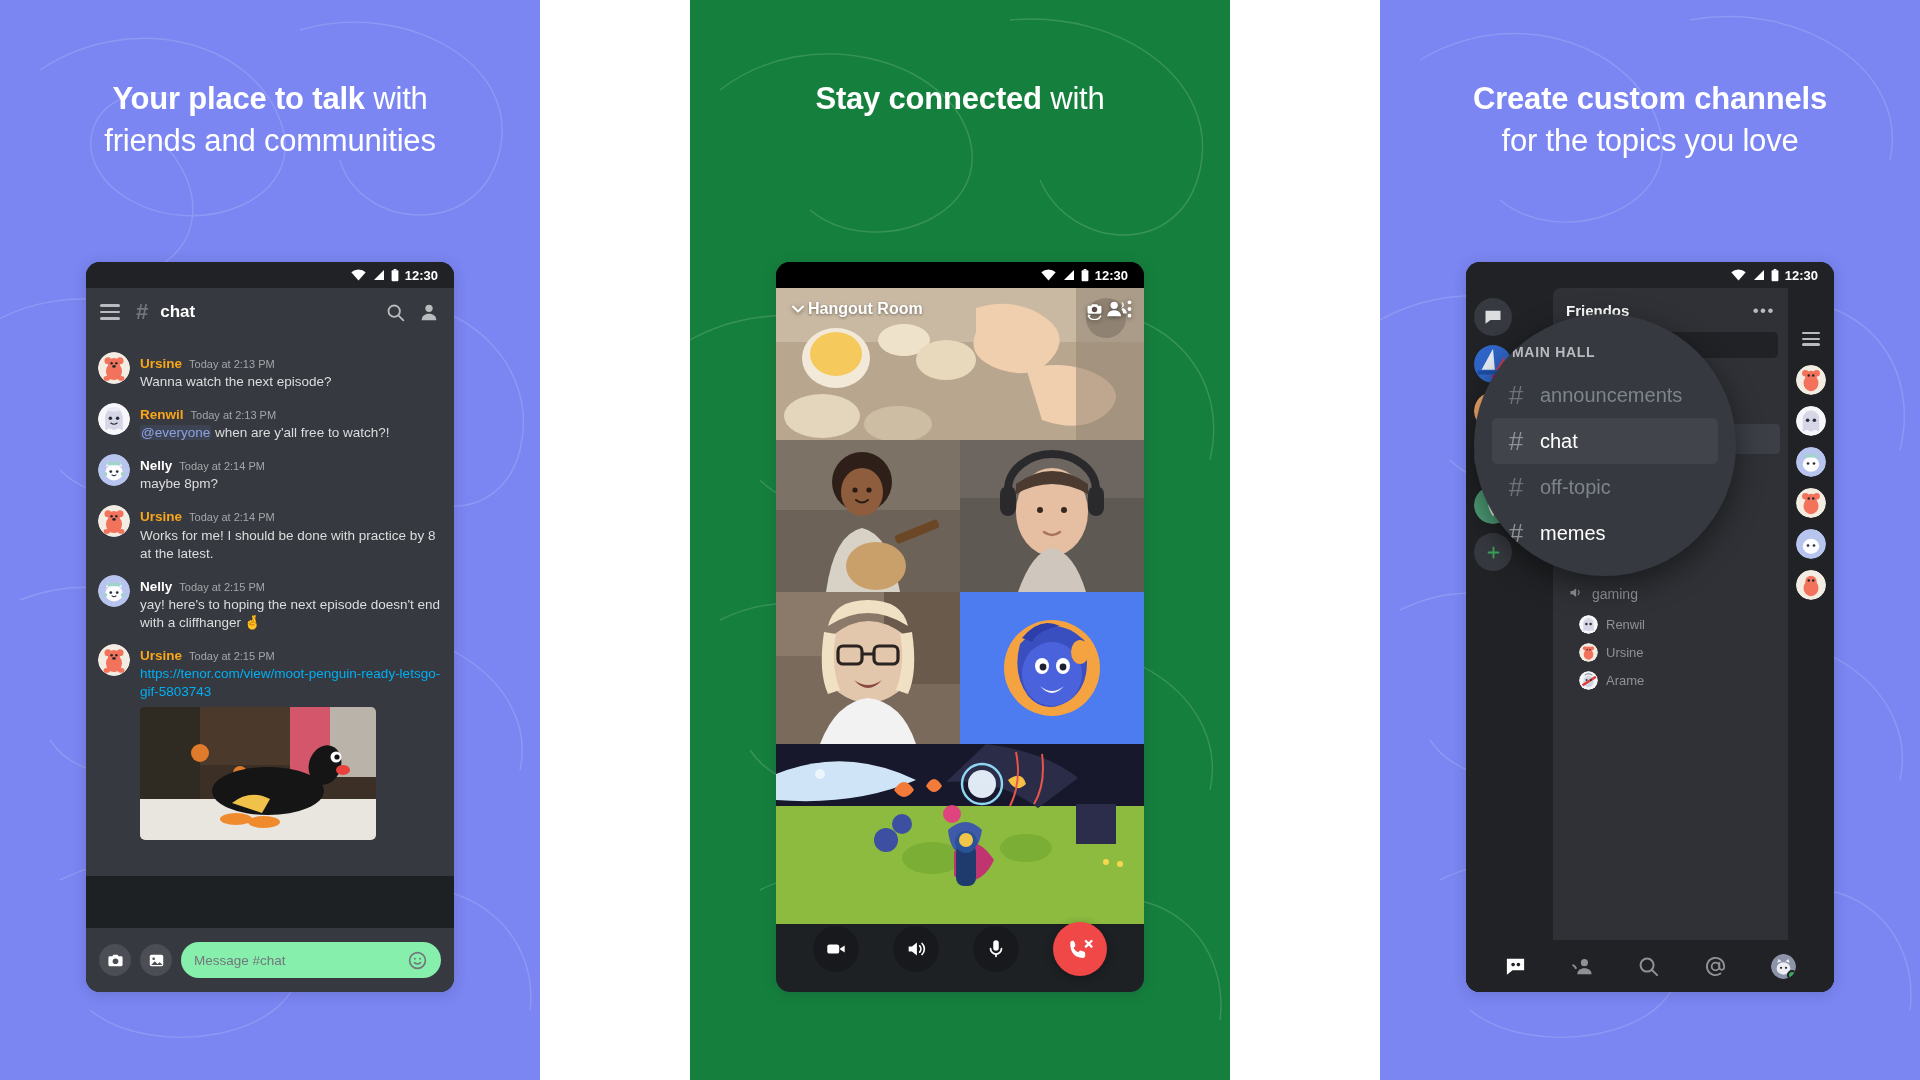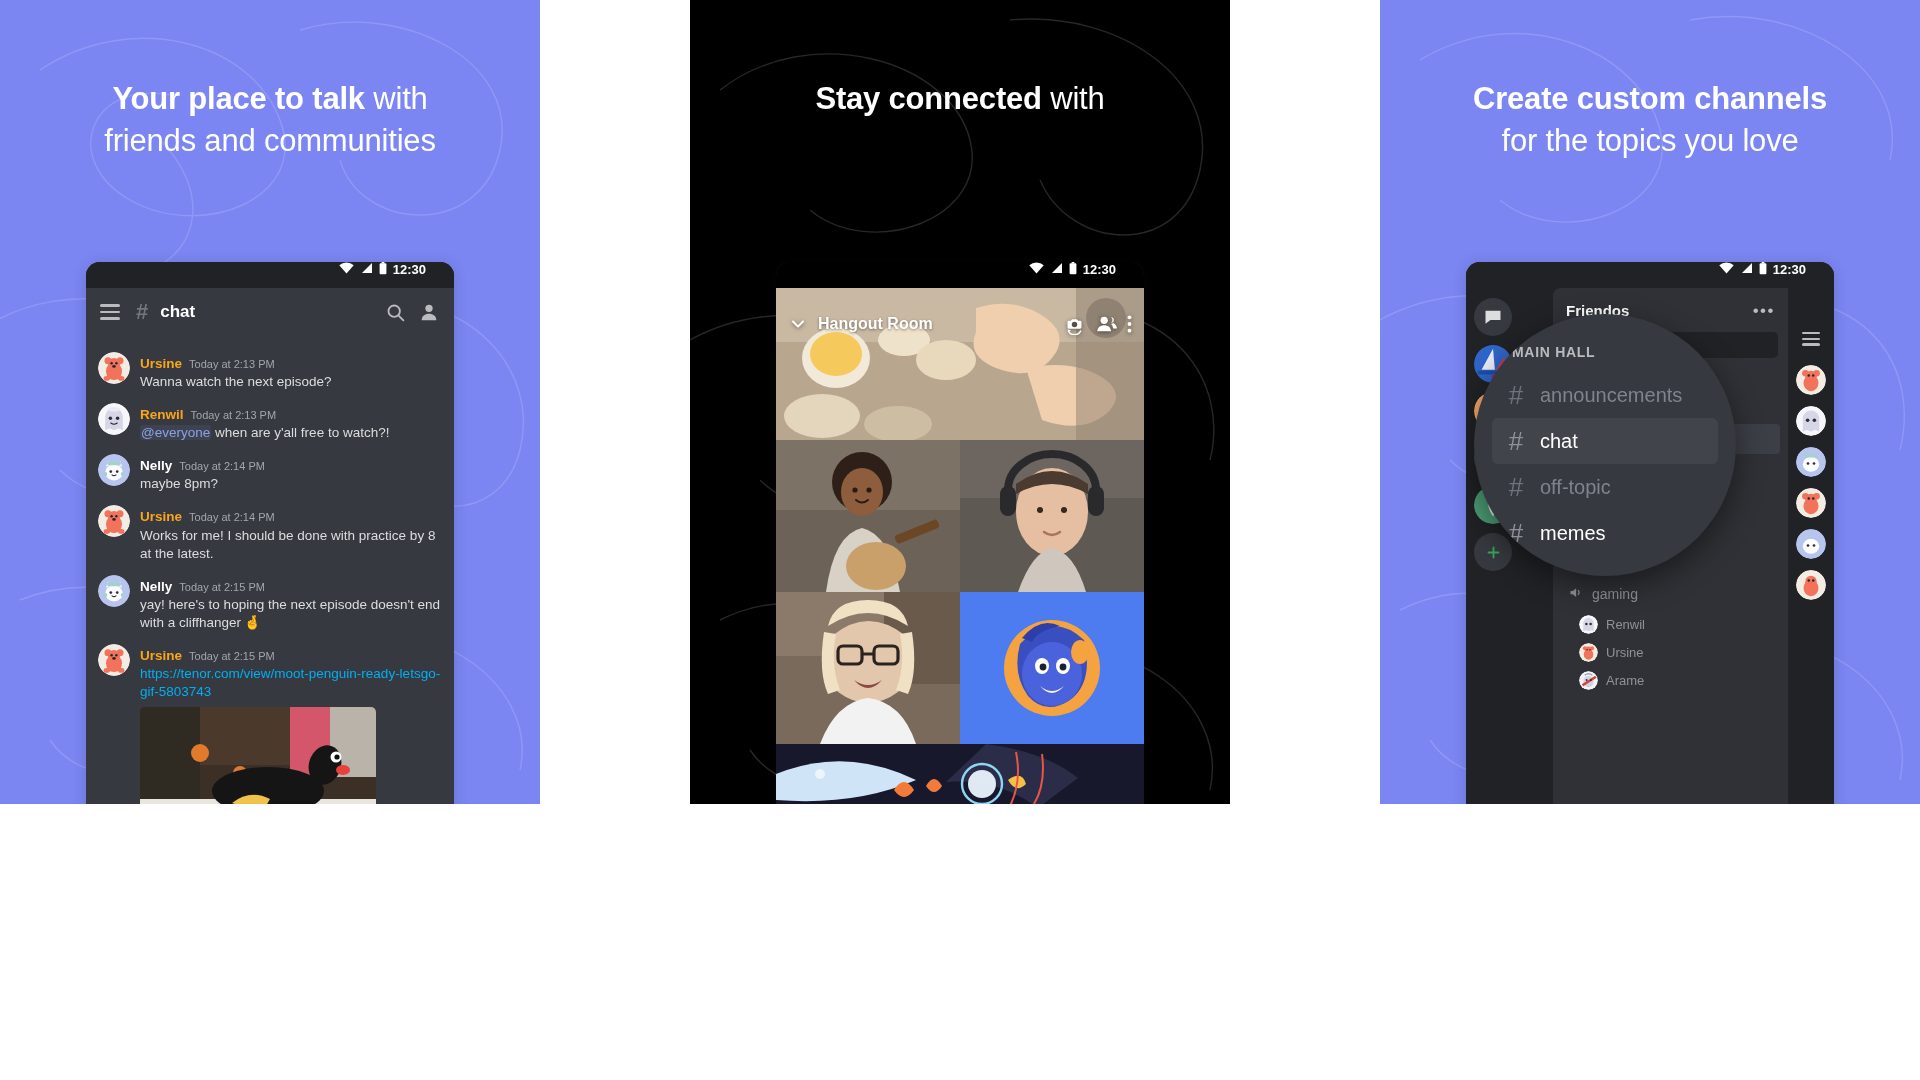--- a/index.html
+++ b/index.html
@@ -4,26 +4,26 @@
 <style>
   * { box-sizing: border-box; margin: 0; padding: 0; }
   html, body { width: 1920px; height: 1080px; overflow: hidden; background: #ffffff; }
   body { font-family: "Liberation Sans", sans-serif; }
 
   .stage { position: relative; width: 1920px; height: 1080px; display: flex; }
 
   .panel {
     position: relative;
     width: 540px;
-    height: 804px;
+    height: 1080px;
     background: #7b86f2;
     overflow: hidden;
     flex: 0 0 540px;
   }
-  .panel.p2 { background: #000000; }
+  .panel.p2 { background: #15803d; }
   .panel.p3 { background: #7b86f2; }
   .gap { flex: 0 0 150px; height: 1080px; background: #ffffff; }
 
   .swirls { position: absolute; inset: 0; opacity: .30; pointer-events: none; }
 
   .headline {
     position: absolute;
     top: 78px;
     left: 0; right: 0;
     text-align: center;
@@ -46,24 +46,24 @@
     height: 730px;
     background: #1e2124;
     border-radius: 14px;
     overflow: hidden;
     box-shadow: 0 2px 14px rgba(25,25,60,.18);
   }
   .statusbar {
     height: 26px;
     background: #202225;
     display: flex;
-    align-items: flex-start;
+    align-items: center;
     justify-content: flex-end;
     gap: 6px;
-    padding-right: 28px;
+    padding-right: 16px;
     color: #fff;
     font-size: 13px;
     font-weight: 700;
   }
   .statusbar.transparentbar { background: #000; }
   .sb-ico { display: block; }
 
   
   .chat-header {
     height: 48px;
@@ -122,22 +122,22 @@
   }
   .msg-input {
     flex: 1; height: 36px; border-radius: 18px; background: #86efac;
     display: flex; align-items: center; justify-content: space-between;
     padding: 0 13px;
     color: #72767d; font-size: 13.5px;
   }
 
   
   .call-header {
-    position: absolute; top: 40px; left: 0; right: 0; height: 44px;
-    display: flex; align-items: center; padding: 0 12px; gap: 10px; z-index: 6;
+    position: absolute; top: 25px; left: 0; right: 0; height: 44px;
+    display: flex; align-items: center; padding: 0 12px; z-index: 6;
   }
   .call-title { color: #fff; font-size: 16px; font-weight: 700; flex: 1; text-shadow: 0 1px 3px rgba(0,0,0,.45); }
   .call-ico { color: #fff; display: flex; align-items: center; filter: drop-shadow(0 1px 2px rgba(0,0,0,.5)); }
 
   .video-grid { position: absolute; top: 26px; left: 0; right: 0; bottom: 0; display: flex; flex-direction: column; }
   .tile { position: relative; overflow: hidden; }
   .row2 { display: flex; flex: 0 0 152px; }
   .row2 .tile { flex: 1 1 50%; }
 
   .call-controls {

